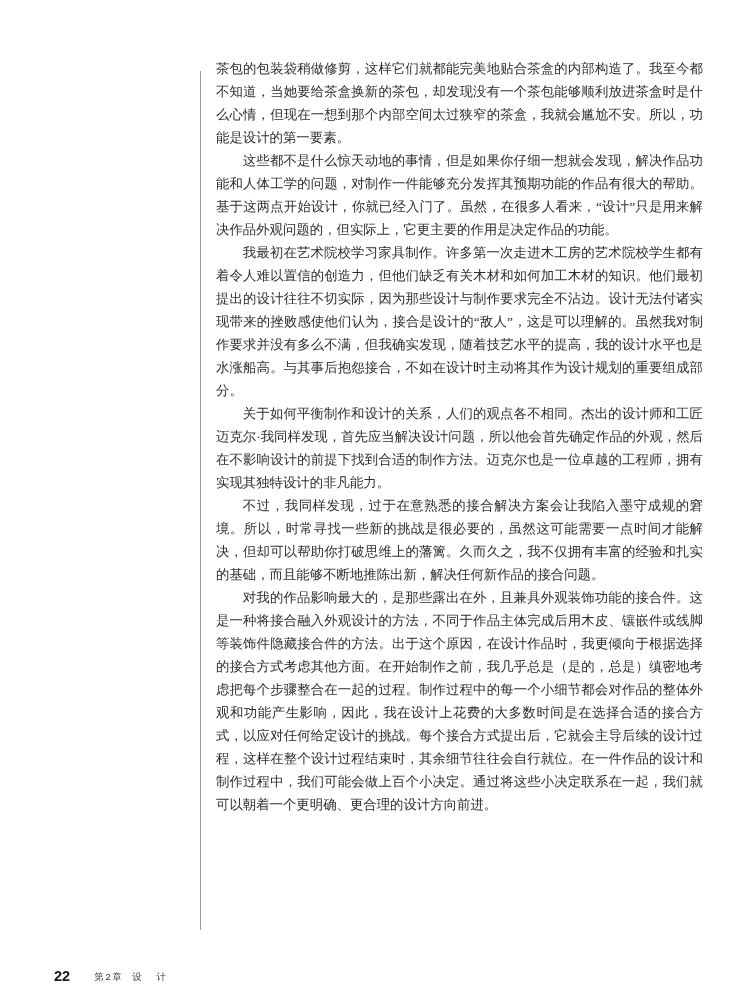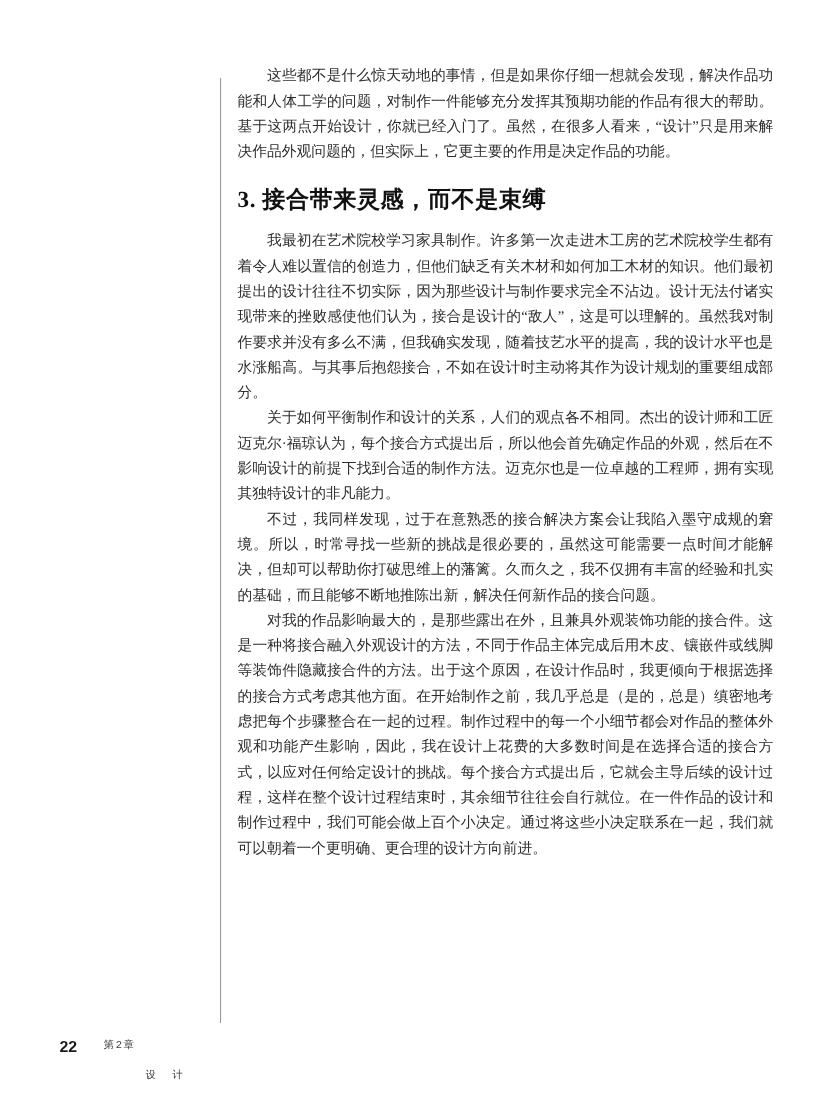--- a/index.html
+++ b/index.html
@@ -50,21 +50,21 @@
     margin: 17px 0 11px 0;
     color: #111111;
     font-weight: bold;
     letter-spacing: 0.5px;
   }
   .footer {
     position: absolute;
     left: 54px;
     top: 944px;
     display: flex;
-    align-items: flex-start;
+    align-items: flex-end;
   }
   .page-num {
     font-family: "Liberation Sans", "DejaVu Sans", sans-serif;
     font-weight: bold;
     font-size: 14.5px;
     color: #1a1a1a;
   }
   .chapter-label {
     margin-left: 24px;
     font-size: 9.5px;
@@ -83,26 +83,26 @@
 </style>
 </head>
 <body>
 
 <div class="page">
 
 
   <div class="vrule"></div>
 
   <main class="text-col">
+    <p class="no-indent">茶包的包装袋稍做修剪，这样它们就都能完美地贴合茶盒的内部构造了。我至今都不知道，当她要给茶盒换新的茶包，却发现没有一个茶包能够顺利放进茶盒时是什么心情，但现在一想到那个内部空间太过狭窄的茶盒，我就会尴尬不安。所以，功能是设计的第一要素。</p>
     <p>这些都不是什么惊天动地的事情，但是如果你仔细一想就会发现，解决作品功能和人体工学的问题，对制作一件能够充分发挥其预期功能的作品有很大的帮助。基于这两点开始设计，你就已经入门了。虽然，在很多人看来，“设计”只是用来解决作品外观问题的，但实际上，它更主要的作用是决定作品的功能。</p>
 
-    <h2>3. 接合带来灵感，而不是束缚</h2>
 
     <p>我最初在艺术院校学习家具制作。许多第一次走进木工房的艺术院校学生都有着令人难以置信的创造力，但他们缺乏有关木材和如何加工木材的知识。他们最初提出的设计往往不切实际，因为那些设计与制作要求完全不沾边。设计无法付诸实现带来的挫败感使他们认为，接合是设计的“敌人”，这是可以理解的。虽然我对制作要求并没有多么不满，但我确实发现，随着技艺水平的提高，我的设计水平也是水涨船高。与其事后抱怨接合，不如在设计时主动将其作为设计规划的重要组成部分。</p>
-    <p>关于如何平衡制作和设计的关系，人们的观点各不相同。杰出的设计师和工匠迈克尔·福琼认为，每个接合方式提出后，所以他会首先确定作品的外观，然后在不影响设计的前提下找到合适的制作方法。迈克尔也是一位卓越的工程师，拥有实现其独特设计的非凡能力。</p>
+    <p>关于如何平衡制作和设计的关系，人们的观点各不相同。杰出的设计师和工匠迈克尔·我同样发现，首先应当解决设计问题，所以他会首先确定作品的外观，然后在不影响设计的前提下找到合适的制作方法。迈克尔也是一位卓越的工程师，拥有实现其独特设计的非凡能力。</p>
     <p>不过，我同样发现，过于在意熟悉的接合解决方案会让我陷入墨守成规的窘境。所以，时常寻找一些新的挑战是很必要的，虽然这可能需要一点时间才能解决，但却可以帮助你打破思维上的藩篱。久而久之，我不仅拥有丰富的经验和扎实的基础，而且能够不断地推陈出新，解决任何新作品的接合问题。</p>
     <p>对我的作品影响最大的，是那些露出在外，且兼具外观装饰功能的接合件。这是一种将接合融入外观设计的方法，不同于作品主体完成后用木皮、镶嵌件或线脚等装饰件隐藏接合件的方法。出于这个原因，在设计作品时，我更倾向于根据选择的接合方式考虑其他方面。在开始制作之前，我几乎总是（是的，总是）缜密地考虑把每个步骤整合在一起的过程。制作过程中的每一个小细节都会对作品的整体外观和功能产生影响，因此，我在设计上花费的大多数时间是在选择合适的接合方式，以应对任何给定设计的挑战。每个接合方式提出后，它就会主导后续的设计过程，这样在整个设计过程结束时，其余细节往往会自行就位。在一件作品的设计和制作过程中，我们可能会做上百个小决定。通过将这些小决定联系在一起，我们就可以朝着一个更明确、更合理的设计方向前进。</p>
   </main>
 
   <footer class="footer">
     <span class="page-num">22</span>
     <span class="chapter-label">第2章</span>
     <span class="section-label">设 计</span>
   </footer>
 

